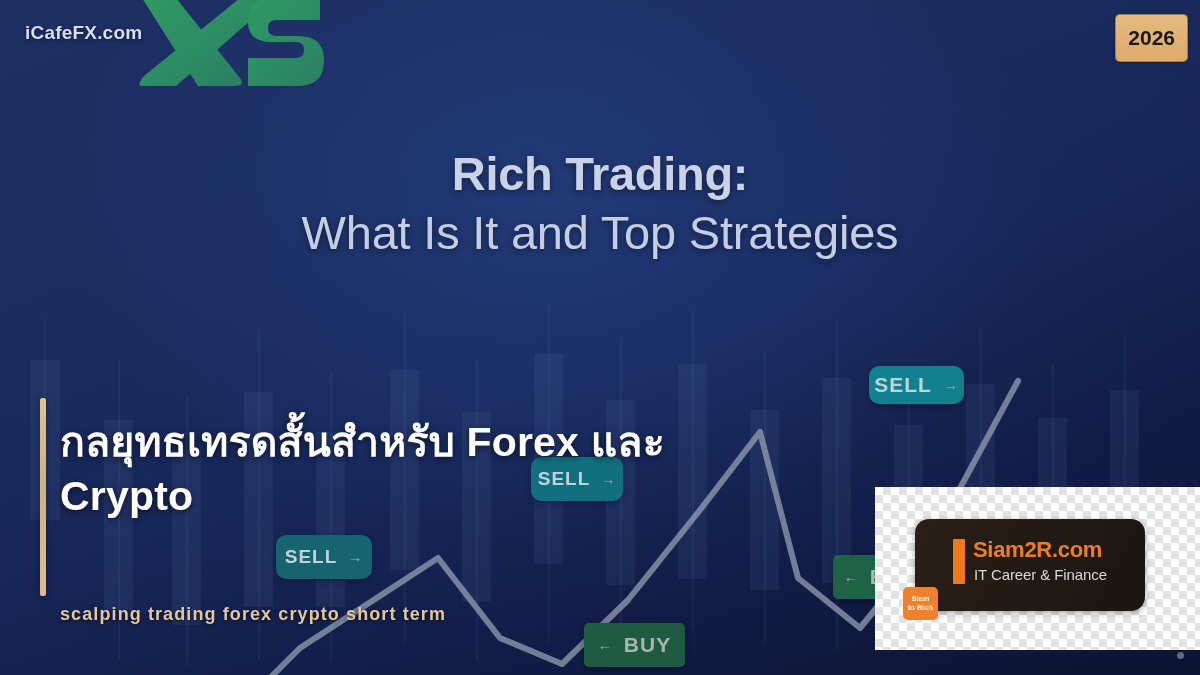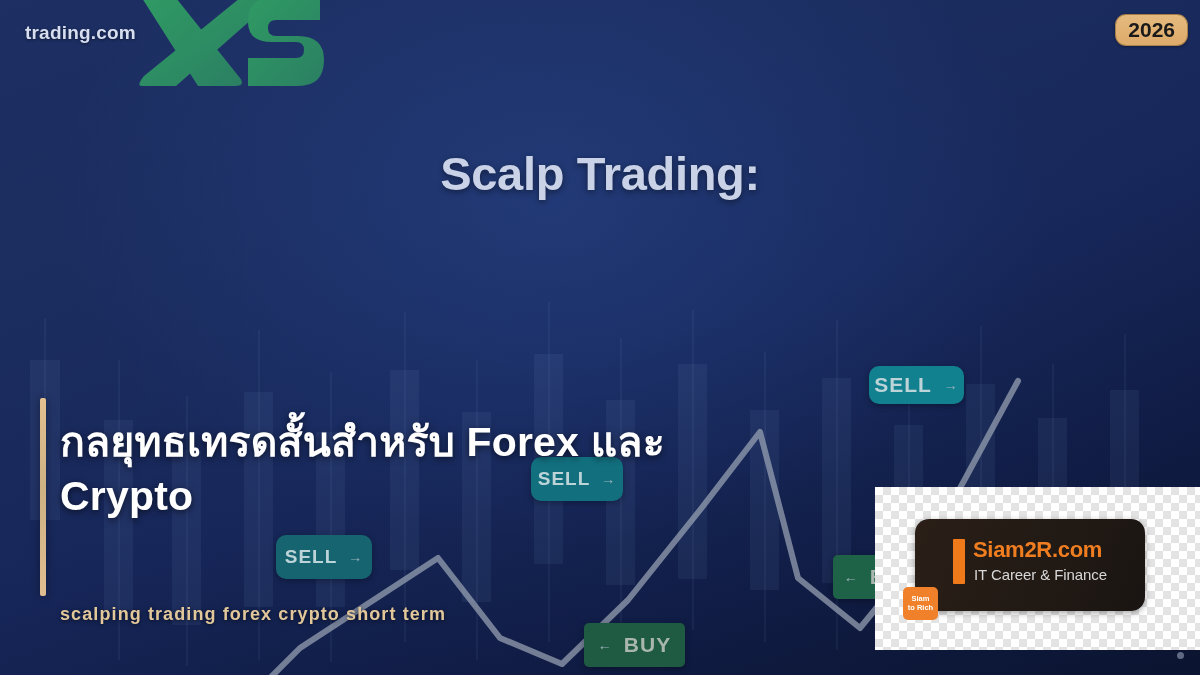--- a/index.html
+++ b/index.html
@@ -25,23 +25,23 @@
 
   
   .brand{
     position:absolute;left:25px;top:22px;
     font-size:19px;font-weight:bold;color:#d7def0;letter-spacing:.2px;
     text-shadow:0 1px 3px rgba(0,0,0,.5);
   }
   .xs-logo{position:absolute;left:136px;top:-8px;width:190px;height:108px;}
   .year-badge{
     position:absolute;right:12px;top:14px;
-    min-width:58px;height:32px;box-sizing:border-box;
+    min-width:58px;height:48px;box-sizing:border-box;
     background:linear-gradient(180deg,#e5b97e 0%,#ddab6a 100%);
-    border-radius:11px;border:1px solid rgba(120,85,40,.55);
+    border-radius:5px;border:1px solid rgba(120,85,40,.55);
     color:#1a1a1a;font-size:21px;font-weight:bold;
     display:flex;align-items:center;justify-content:center;
     padding:0 12px;
     box-shadow:0 1px 3px rgba(0,0,0,.35);
   }
 
   
   .title-wrap{position:absolute;left:0;top:148px;width:1200px;text-align:center;}
   .title-1{
     font-size:47px;font-weight:bold;color:#c9d2e6;letter-spacing:-.3px;
@@ -185,38 +185,39 @@
     <div class="cand" style="left:1038px;top:118px;width:29px;height:180px;"></div>
 
     <div class="wick" style="left:1124px;top:34px;height:310px;"></div>
     <div class="cand" style="left:1110px;top:90px;width:29px;height:195px;"></div>
   </div>
 
   <svg class="zig" viewBox="0 0 1200 675" preserveAspectRatio="none">
     <polyline points="258,690 300,648 438,558 500,638 562,664 628,600 700,510 760,432 798,578 860,628 932,540 1018,381" fill="none" stroke="#9aa4b4" stroke-width="6" stroke-linejoin="round" stroke-linecap="round" opacity="0.72"></polyline>
   </svg>
 
-  <div class="brand">trading.com</div>
+  <div class="brand">iCafeFX.com</div>
 
   <svg class="xs-logo" viewBox="0 0 190 108">
     <defs>
       <linearGradient id="gx" x1="0" y1="0" x2="1" y2="1">
         <stop offset="0%" stop-color="#2f9a63"></stop>
         <stop offset="100%" stop-color="#2b7f63"></stop>
       </linearGradient>
     </defs>
     <path d="M6 6 L40 6 L104 86 Q110 94 98 94 L62 94 Z" fill="url(#gx)"></path>
     <path d="M104 6 L140 6 L40 94 L6 94 Q0 94 8 84 Z" fill="url(#gx)"></path>
     <path d="M184 18 L184 6 L136 6 Q112 6 112 30 Q112 50 136 50 L160 50 Q168 50 168 58 Q168 66 160 66 L112 66 L112 94 L162 94 Q188 94 188 68 Q188 44 162 44 L140 44 Q132 44 132 36 Q132 28 140 28 L184 28 Z" fill="url(#gx)"></path>
   </svg>
 
   <div class="year-badge">2026</div>
 
   <div class="title-wrap">
-    <div class="title-1">Scalp Trading:</div>
+    <div class="title-1">Rich Trading:</div>
+    <div class="title-2">What Is It and Top Strategies</div>
   </div>
 
   <div class="badge badge-sell b-sell-1">
     <span class="lbl">SELL</span>
     <span class="arw">→</span>
   </div>
   <div class="badge badge-sell b-sell-2">
     <span class="lbl">SELL</span>
     <span class="arw">→</span>
   </div>

